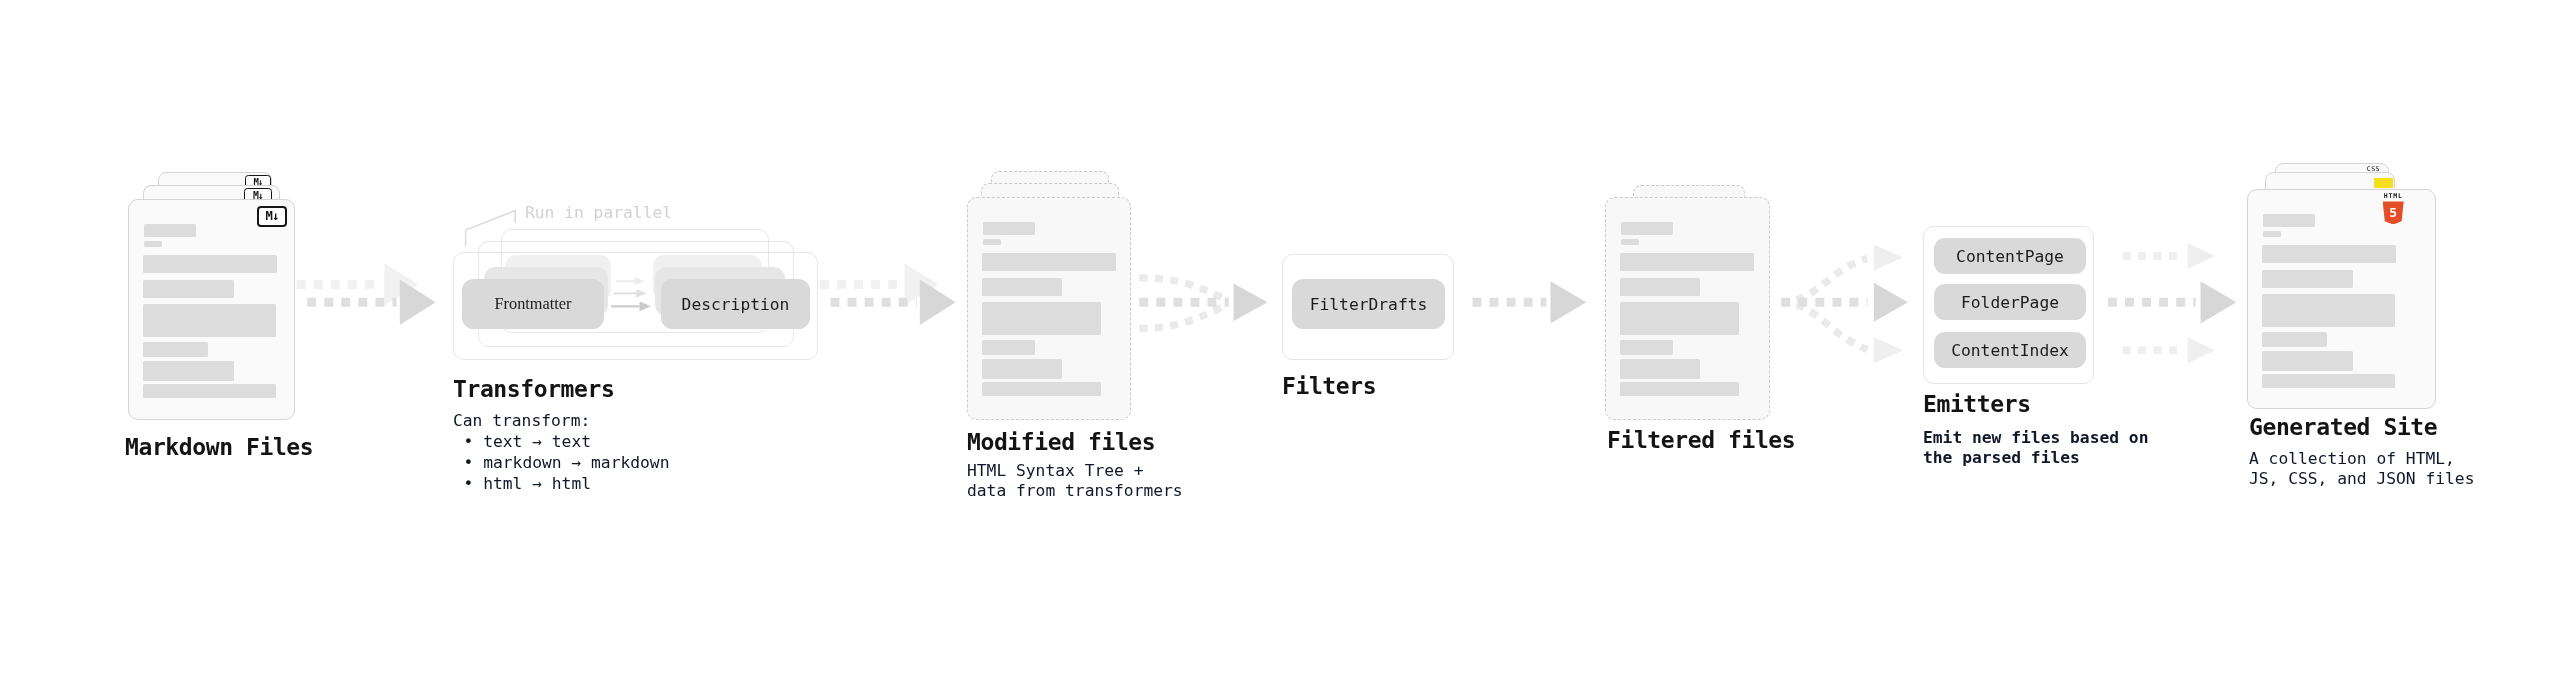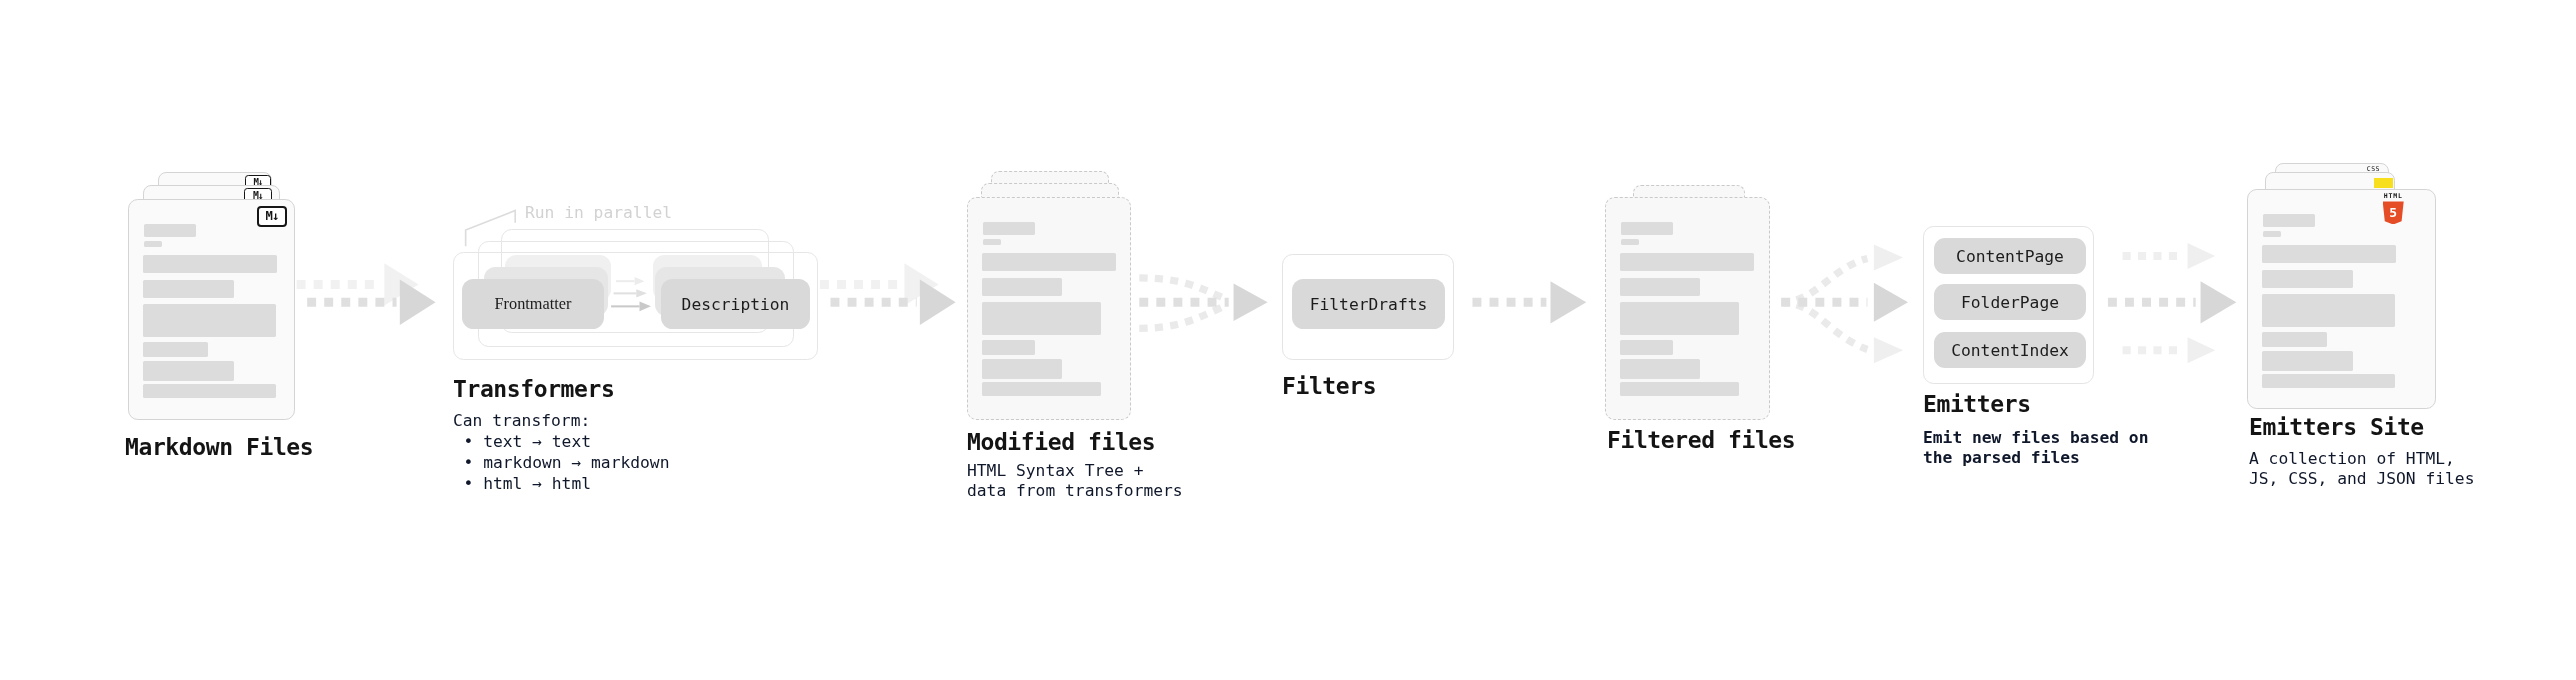--- a/index.html
+++ b/index.html
@@ -233,20 +233,20 @@
       <div class="bar" style="left:14.6px;top:23.6px;width:52px;height:13px;"></div>
       <div class="bar" style="left:14.6px;top:41px;width:18px;height:5.7px;"></div>
       <div class="bar" style="left:14px;top:55px;width:134px;height:18px;"></div>
       <div class="bar" style="left:14px;top:80px;width:91px;height:18px;"></div>
       <div class="bar" style="left:14px;top:104px;width:133px;height:32.5px;"></div>
       <div class="bar" style="left:14px;top:142px;width:65px;height:14.6px;"></div>
       <div class="bar" style="left:14px;top:161px;width:91px;height:19.5px;"></div>
       <div class="bar" style="left:14px;top:184px;width:133px;height:14px;"></div>
     </div>
   </div>
-  <div class="h" style="left:2249px;top:414px;">Emitters Site</div>
+  <div class="h" style="left:2249px;top:414px;">Generated Site</div>
   <div class="note" style="left:2249px;top:449px;">
     <div>A collection of HTML,</div>
     <div>JS, CSS, and JSON files</div>
   </div>
 
 </div>
 
 
 </body></html>

